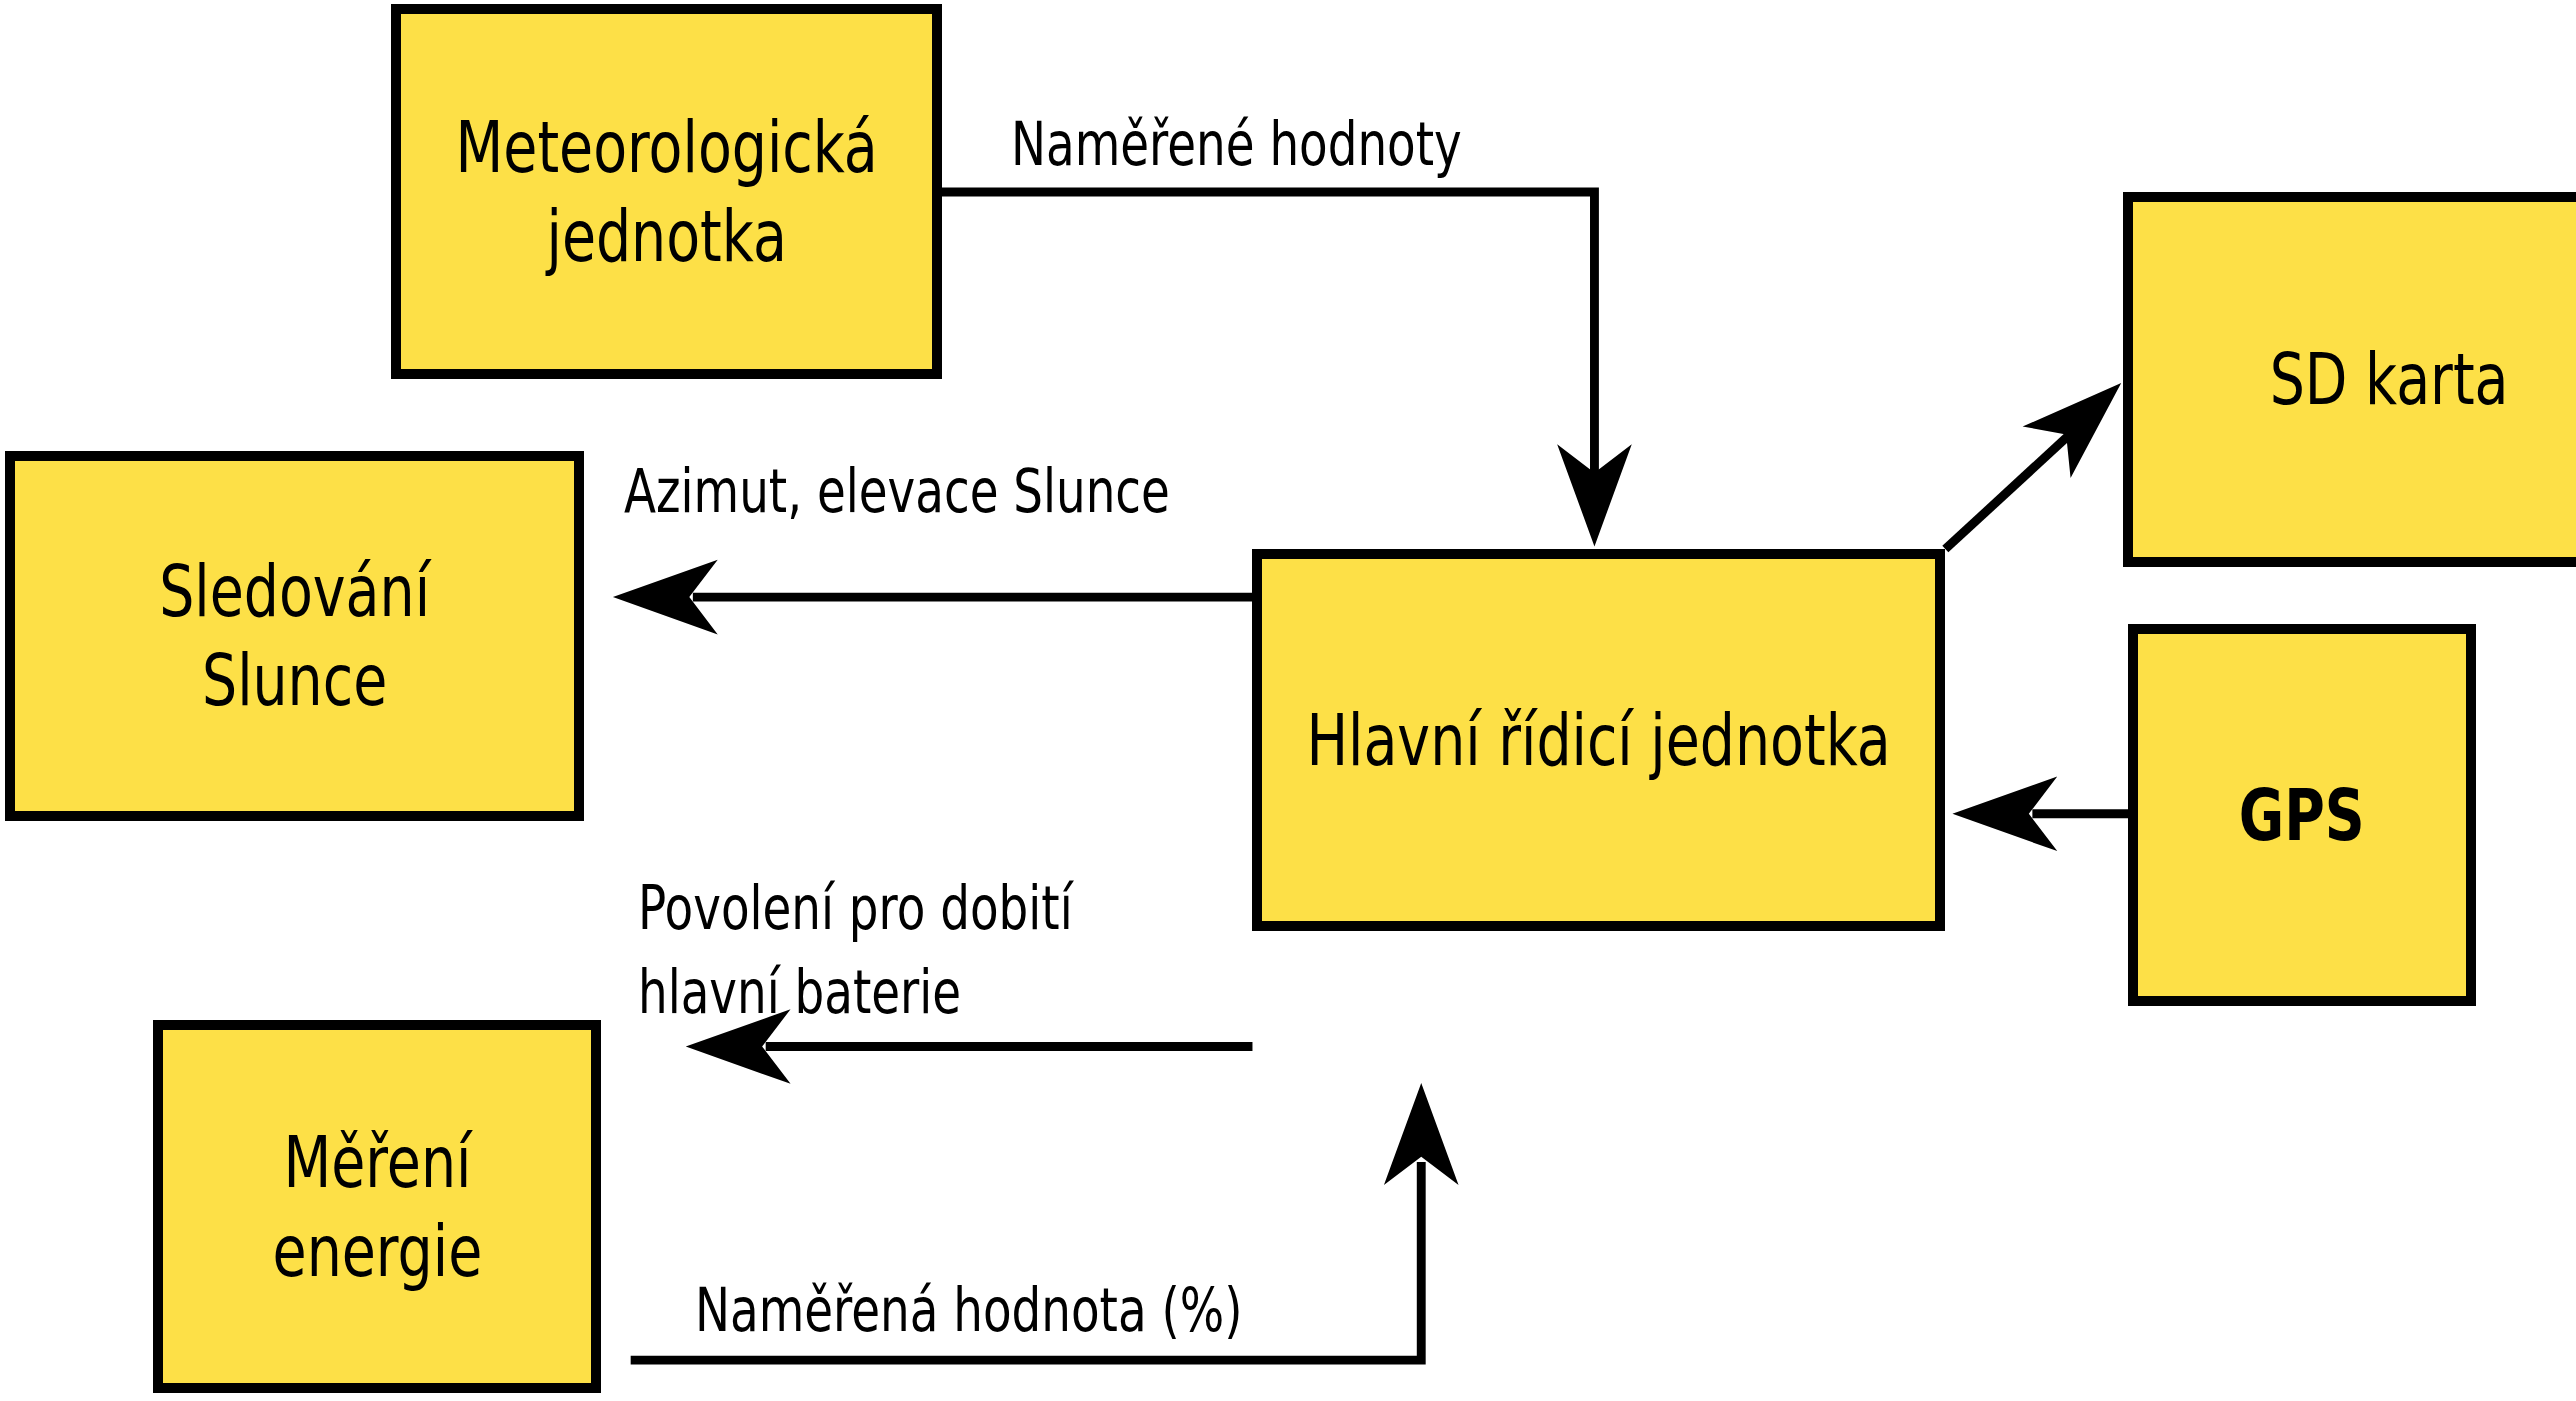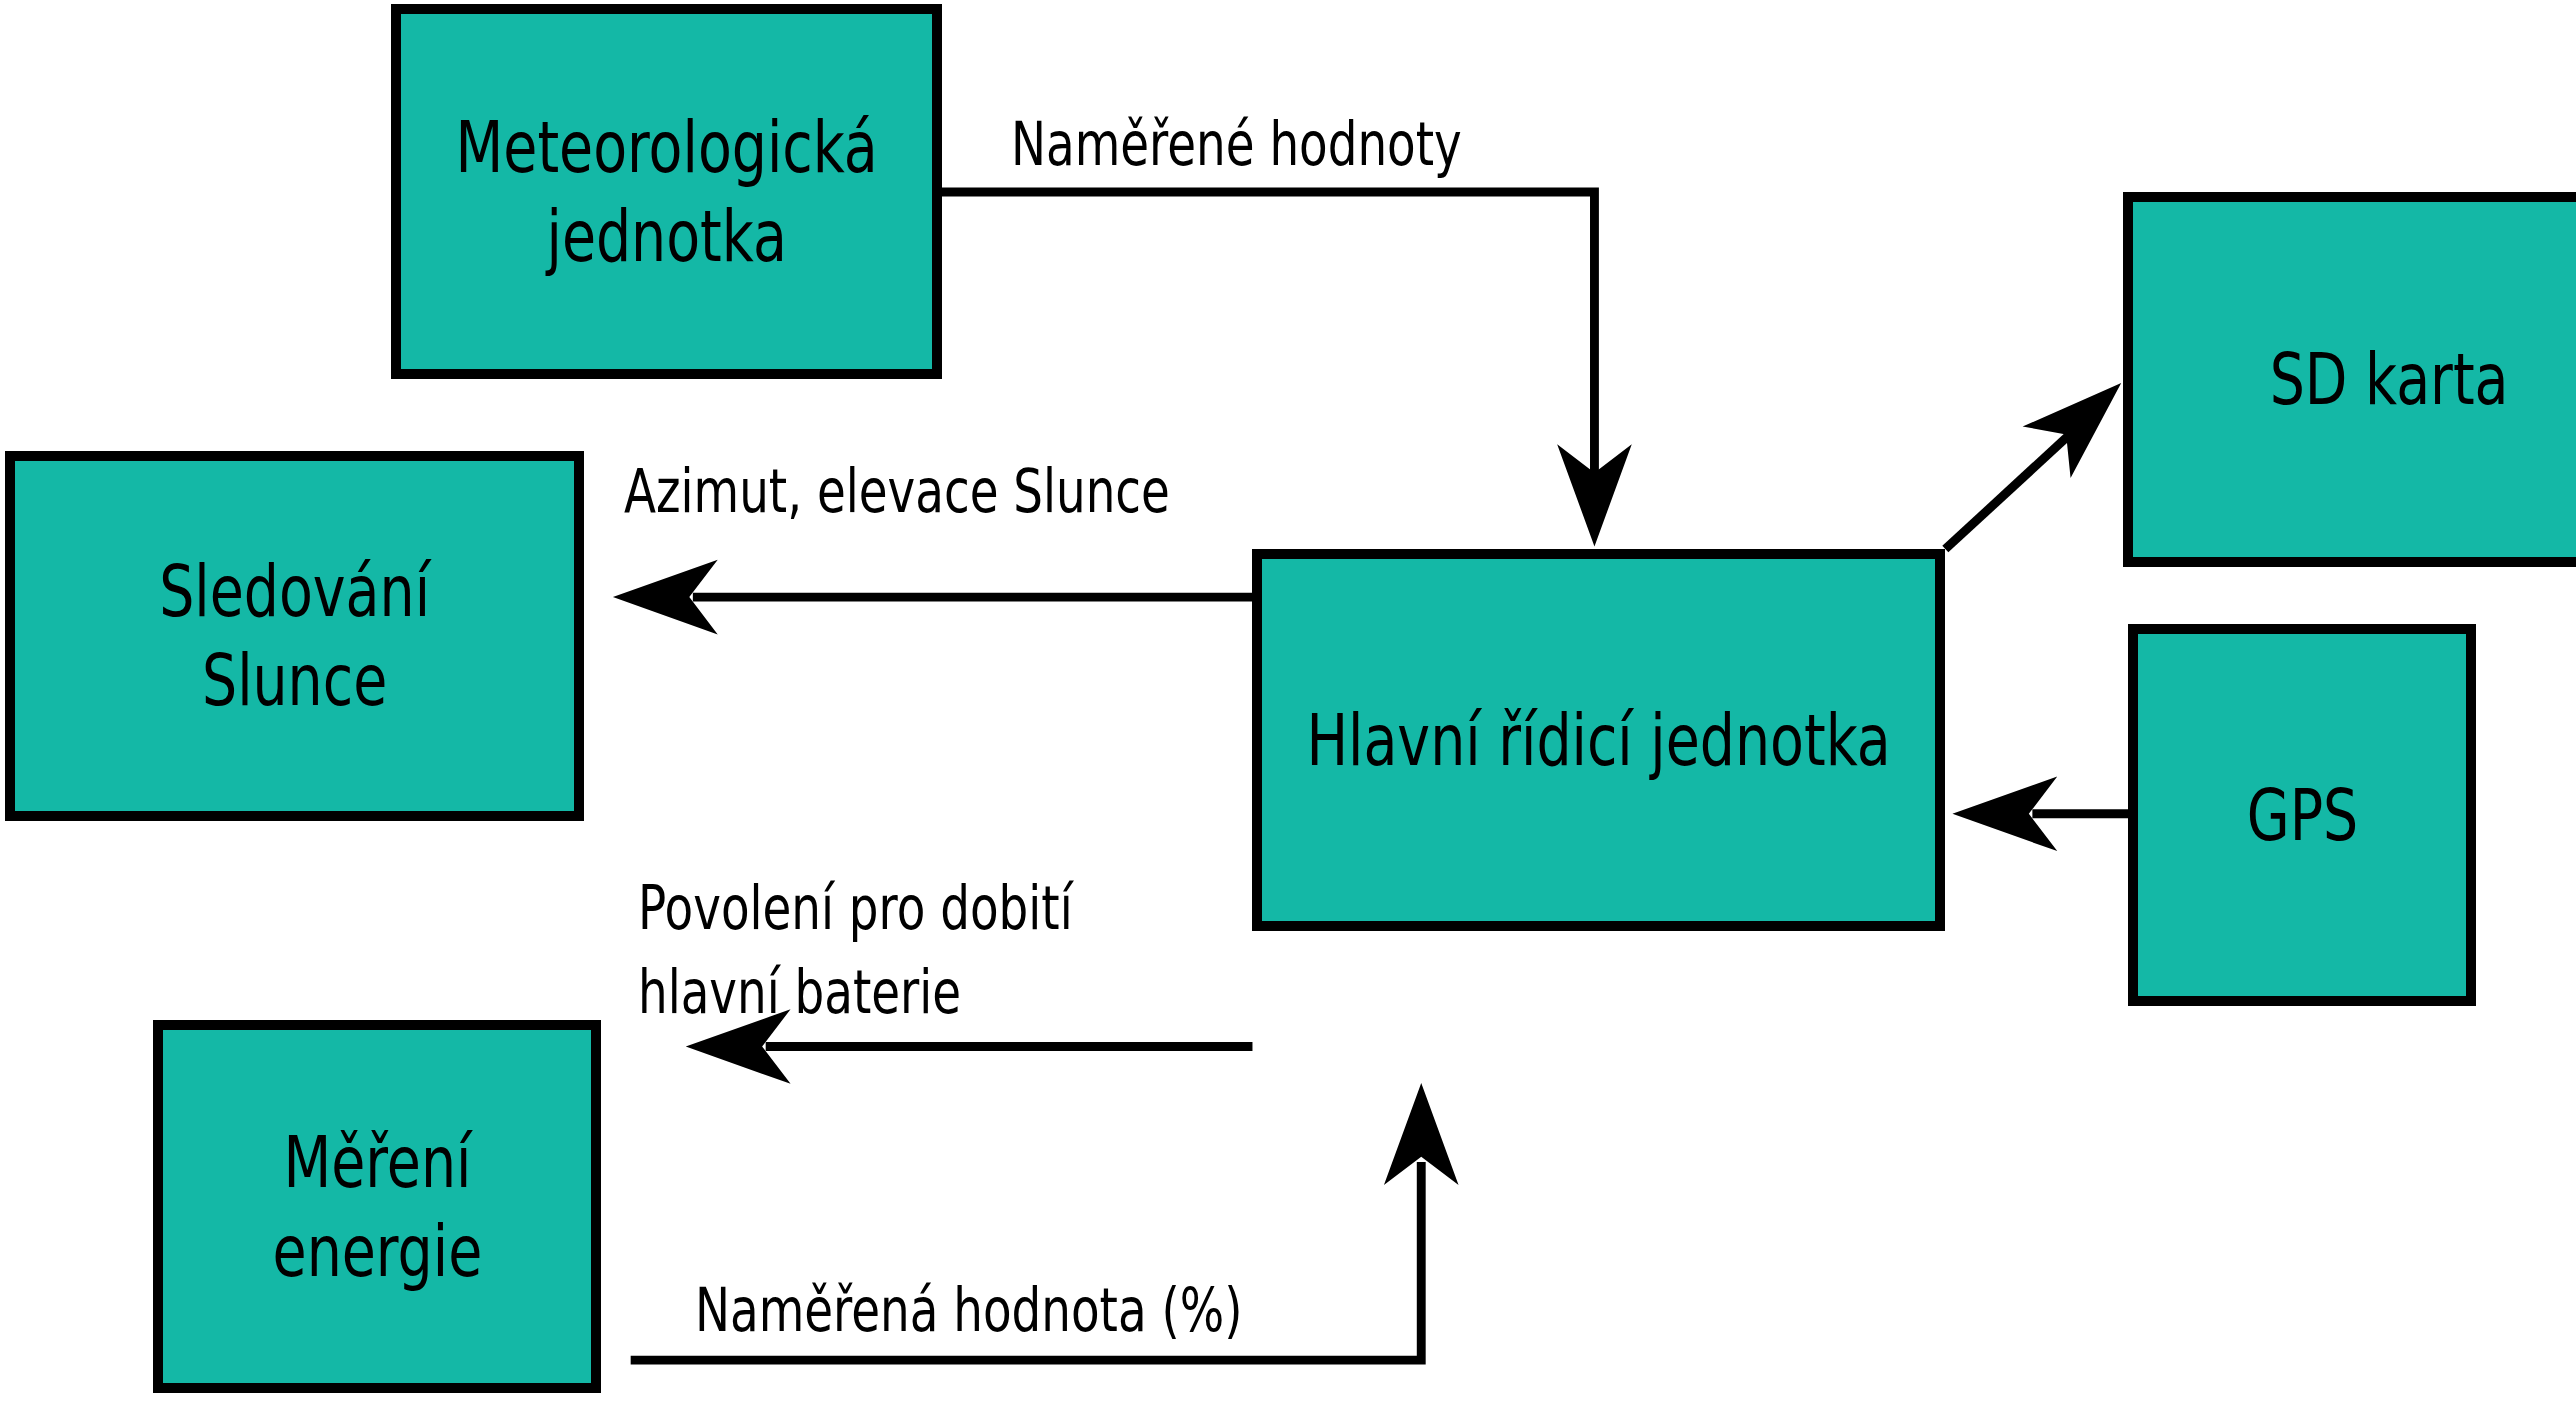--- a/index.html
+++ b/index.html
@@ -2,21 +2,21 @@
 <html style="font-size:14px"><head>
 <meta charset="utf-8">
 <style>
   html,body{margin:0;padding:0;background:#ffffff;}
   .canvas{
     position:relative;width:2576px;height:1402px;background:#ffffff;
     font-family:"DejaVu Sans",sans-serif;color:#000;overflow:hidden;
   }
   svg.edges{position:absolute;left:0;top:0;width:2576px;height:1402px;}
   .box{
-    position:absolute;border:10.7px solid #000;background:#14b8a6;box-sizing:border-box;
+    position:absolute;border:10.7px solid #000;background:#fde047;box-sizing:border-box;
     display:flex;align-items:center;justify-content:center;text-align:center;
   }
   .box-label{
     font-size:71px;line-height:89px;white-space:nowrap;
     transform:scaleX(0.78);transform-origin:50% 50%;
   }
   .edge-label{
     position:absolute;font-size:60px;line-height:84px;white-space:nowrap;
   }
   .edge-label .scaled{
@@ -68,21 +68,21 @@
       <div>Hlavní řídicí jednotka</div>
     </div>
   </div>
 
   <div class="box" style="left:2123px;top:192px;width:532px;height:375px;">
     <div class="box-label">
       <div>SD karta</div>
     </div>
   </div>
 
-  <div class="box" style="left:2128px;top:624px;width:348px;height:382px;">
+  <div class="box" style="left:2128px;top:624px;width:348px;height:382px;font-weight:bold;">
     <div class="box-label">
       <div>GPS</div>
     </div>
   </div>
 
   <div class="box" style="left:153px;top:1020px;width:448px;height:373px;">
     <div class="box-label">
       <div>Měření</div>
       <div>energie</div>
     </div>

